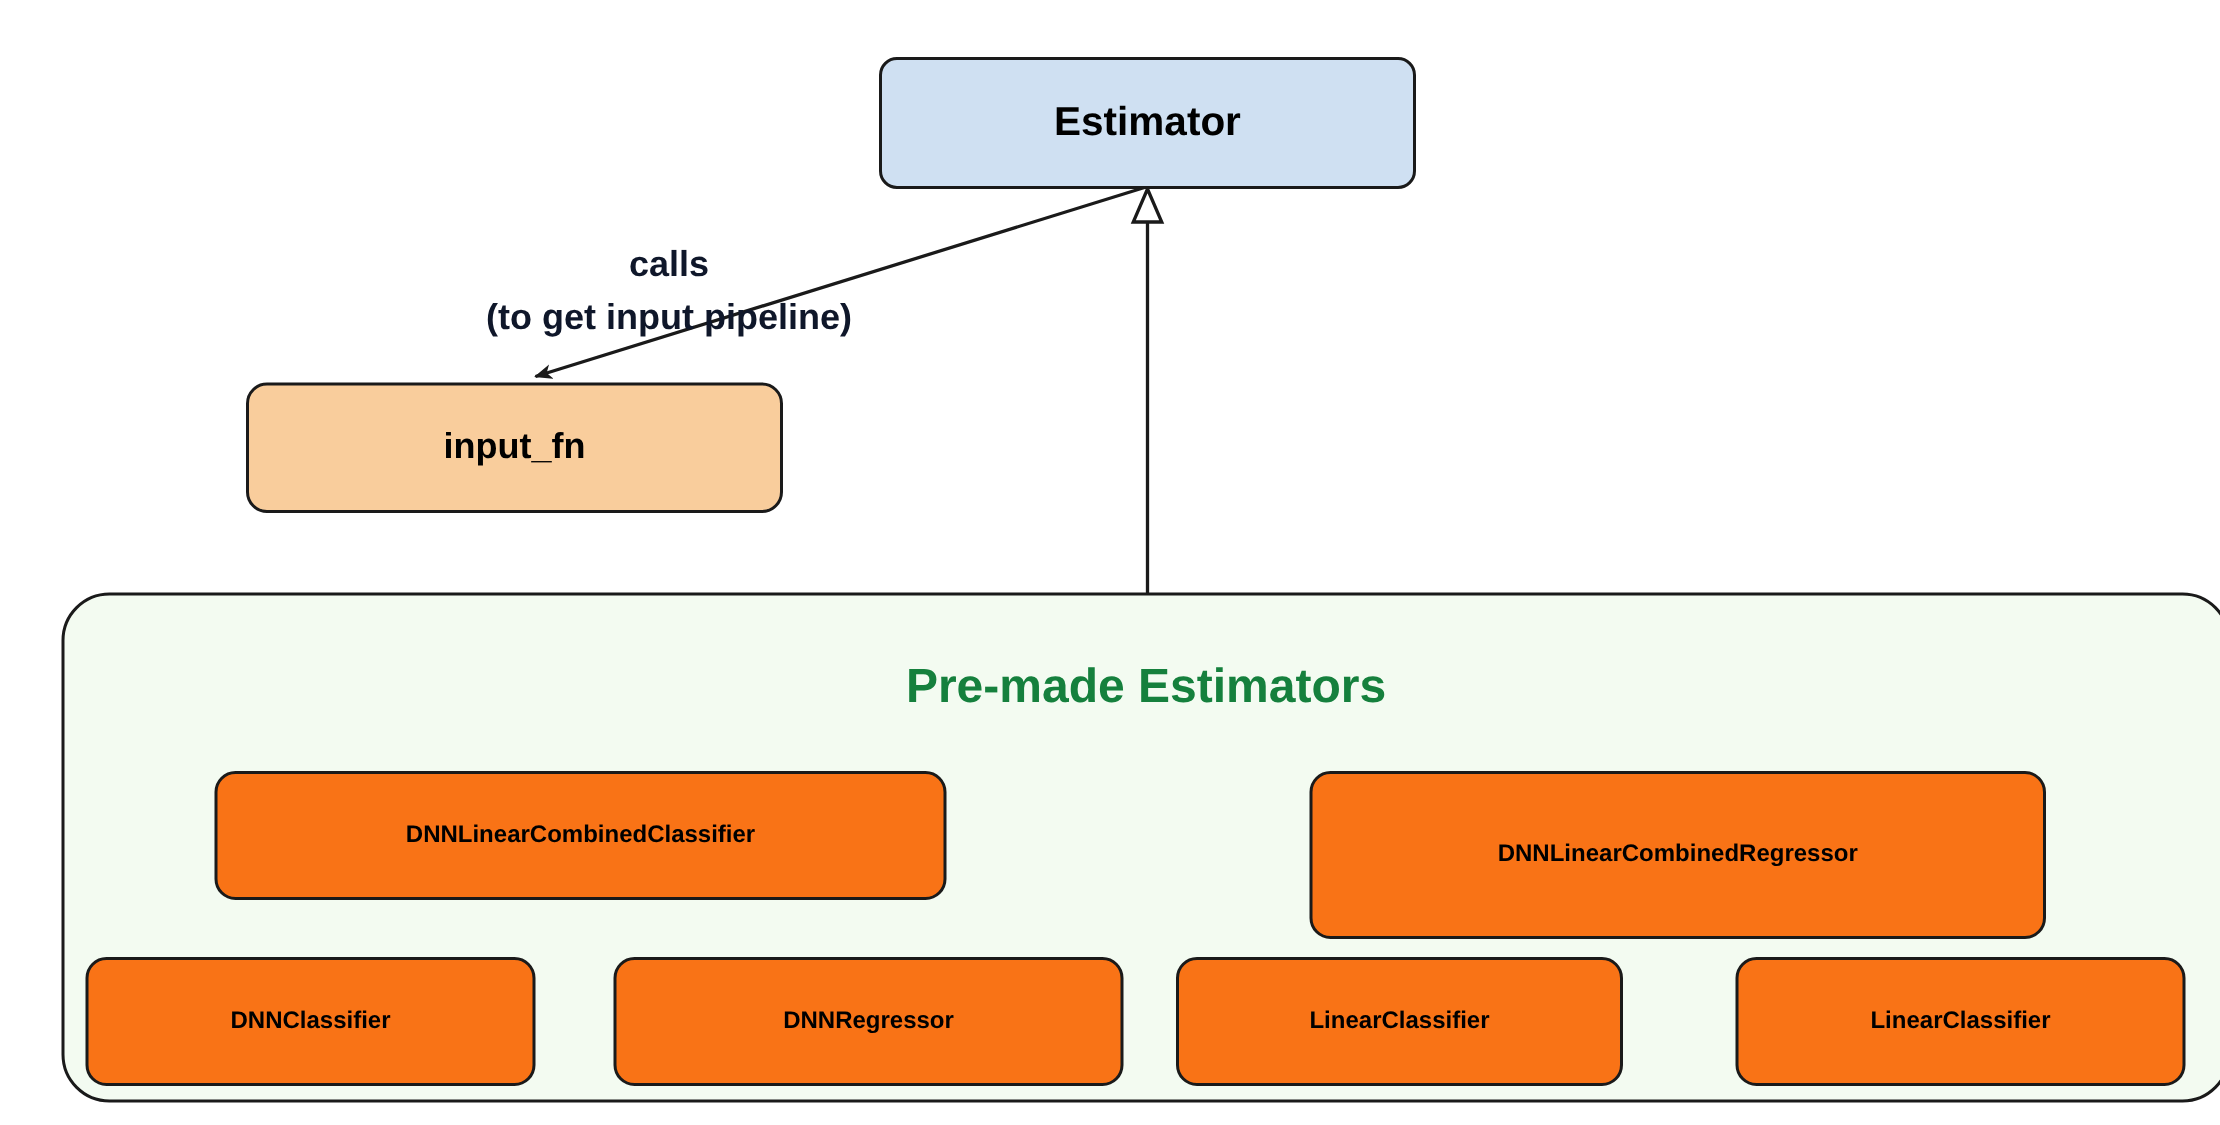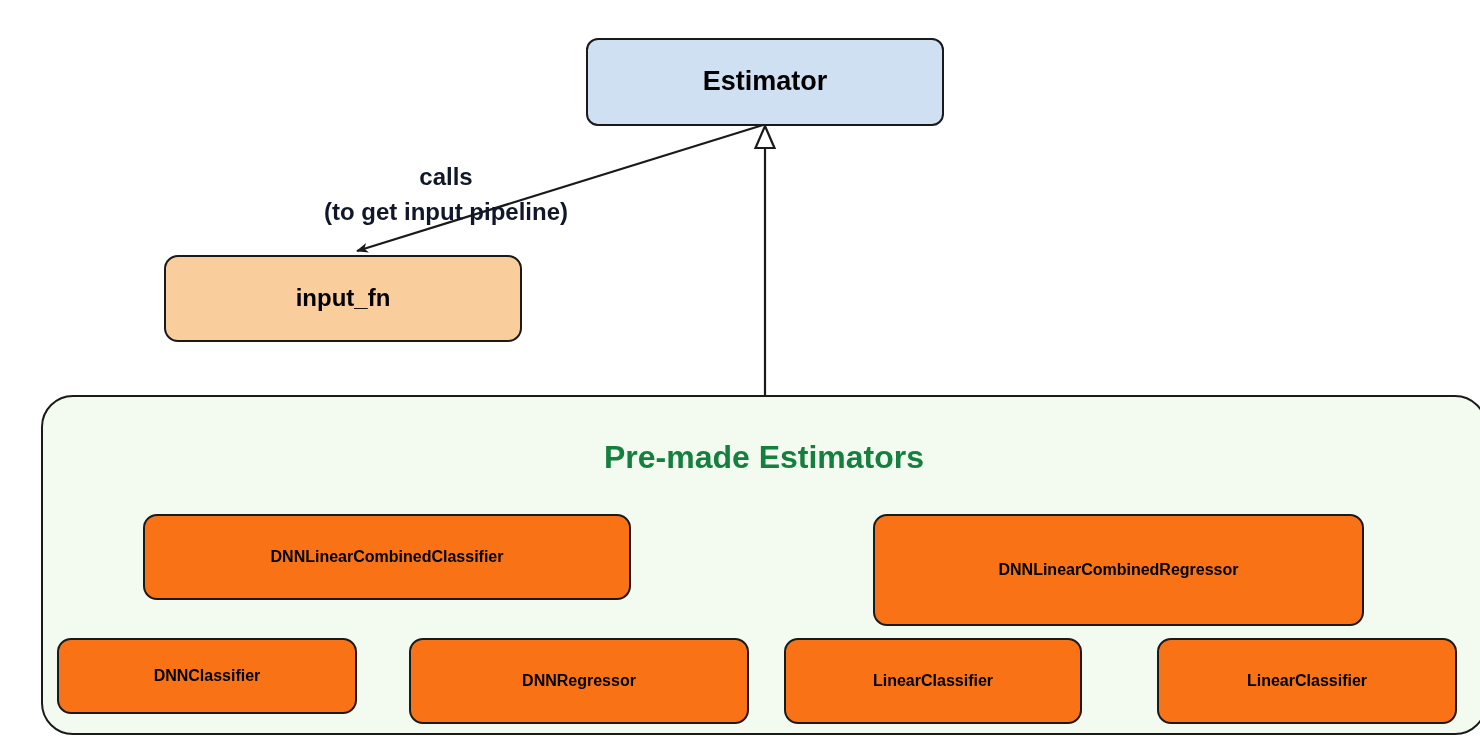--- a/index.html
+++ b/index.html
@@ -67,21 +67,21 @@
     font-weight: bold;
     color: #15803d;
   }
   .green-node {
     background: #f97316;
     border-radius: 14px;
     font-size: 16px;
   }
   #dnn-lin-comb-clf { left: 119px;  top: 514px; width: 488px; height: 86px; }
   #dnn-lin-comb-reg { left: 849px;  top: 514px; width: 491px; height: 112px; }
-  #dnn-clf          { left: 33px;   top: 638px; width: 300px; height: 76px; }
+  #dnn-clf          { left: 33px;   top: 638px; width: 300px; height: 86px; }
   #dnn-reg          { left: 385px;  top: 638px; width: 340px; height: 86px; }
   #lin-clf-1        { left: 760px;  top: 638px; width: 298px; height: 86px; }
   #lin-clf-2        { left: 1133px; top: 638px; width: 300px; height: 86px; }
 
   #edges {
     position: absolute;
     left: 0;
     top: 0;
     width: 1480px;
     height: 750px;

